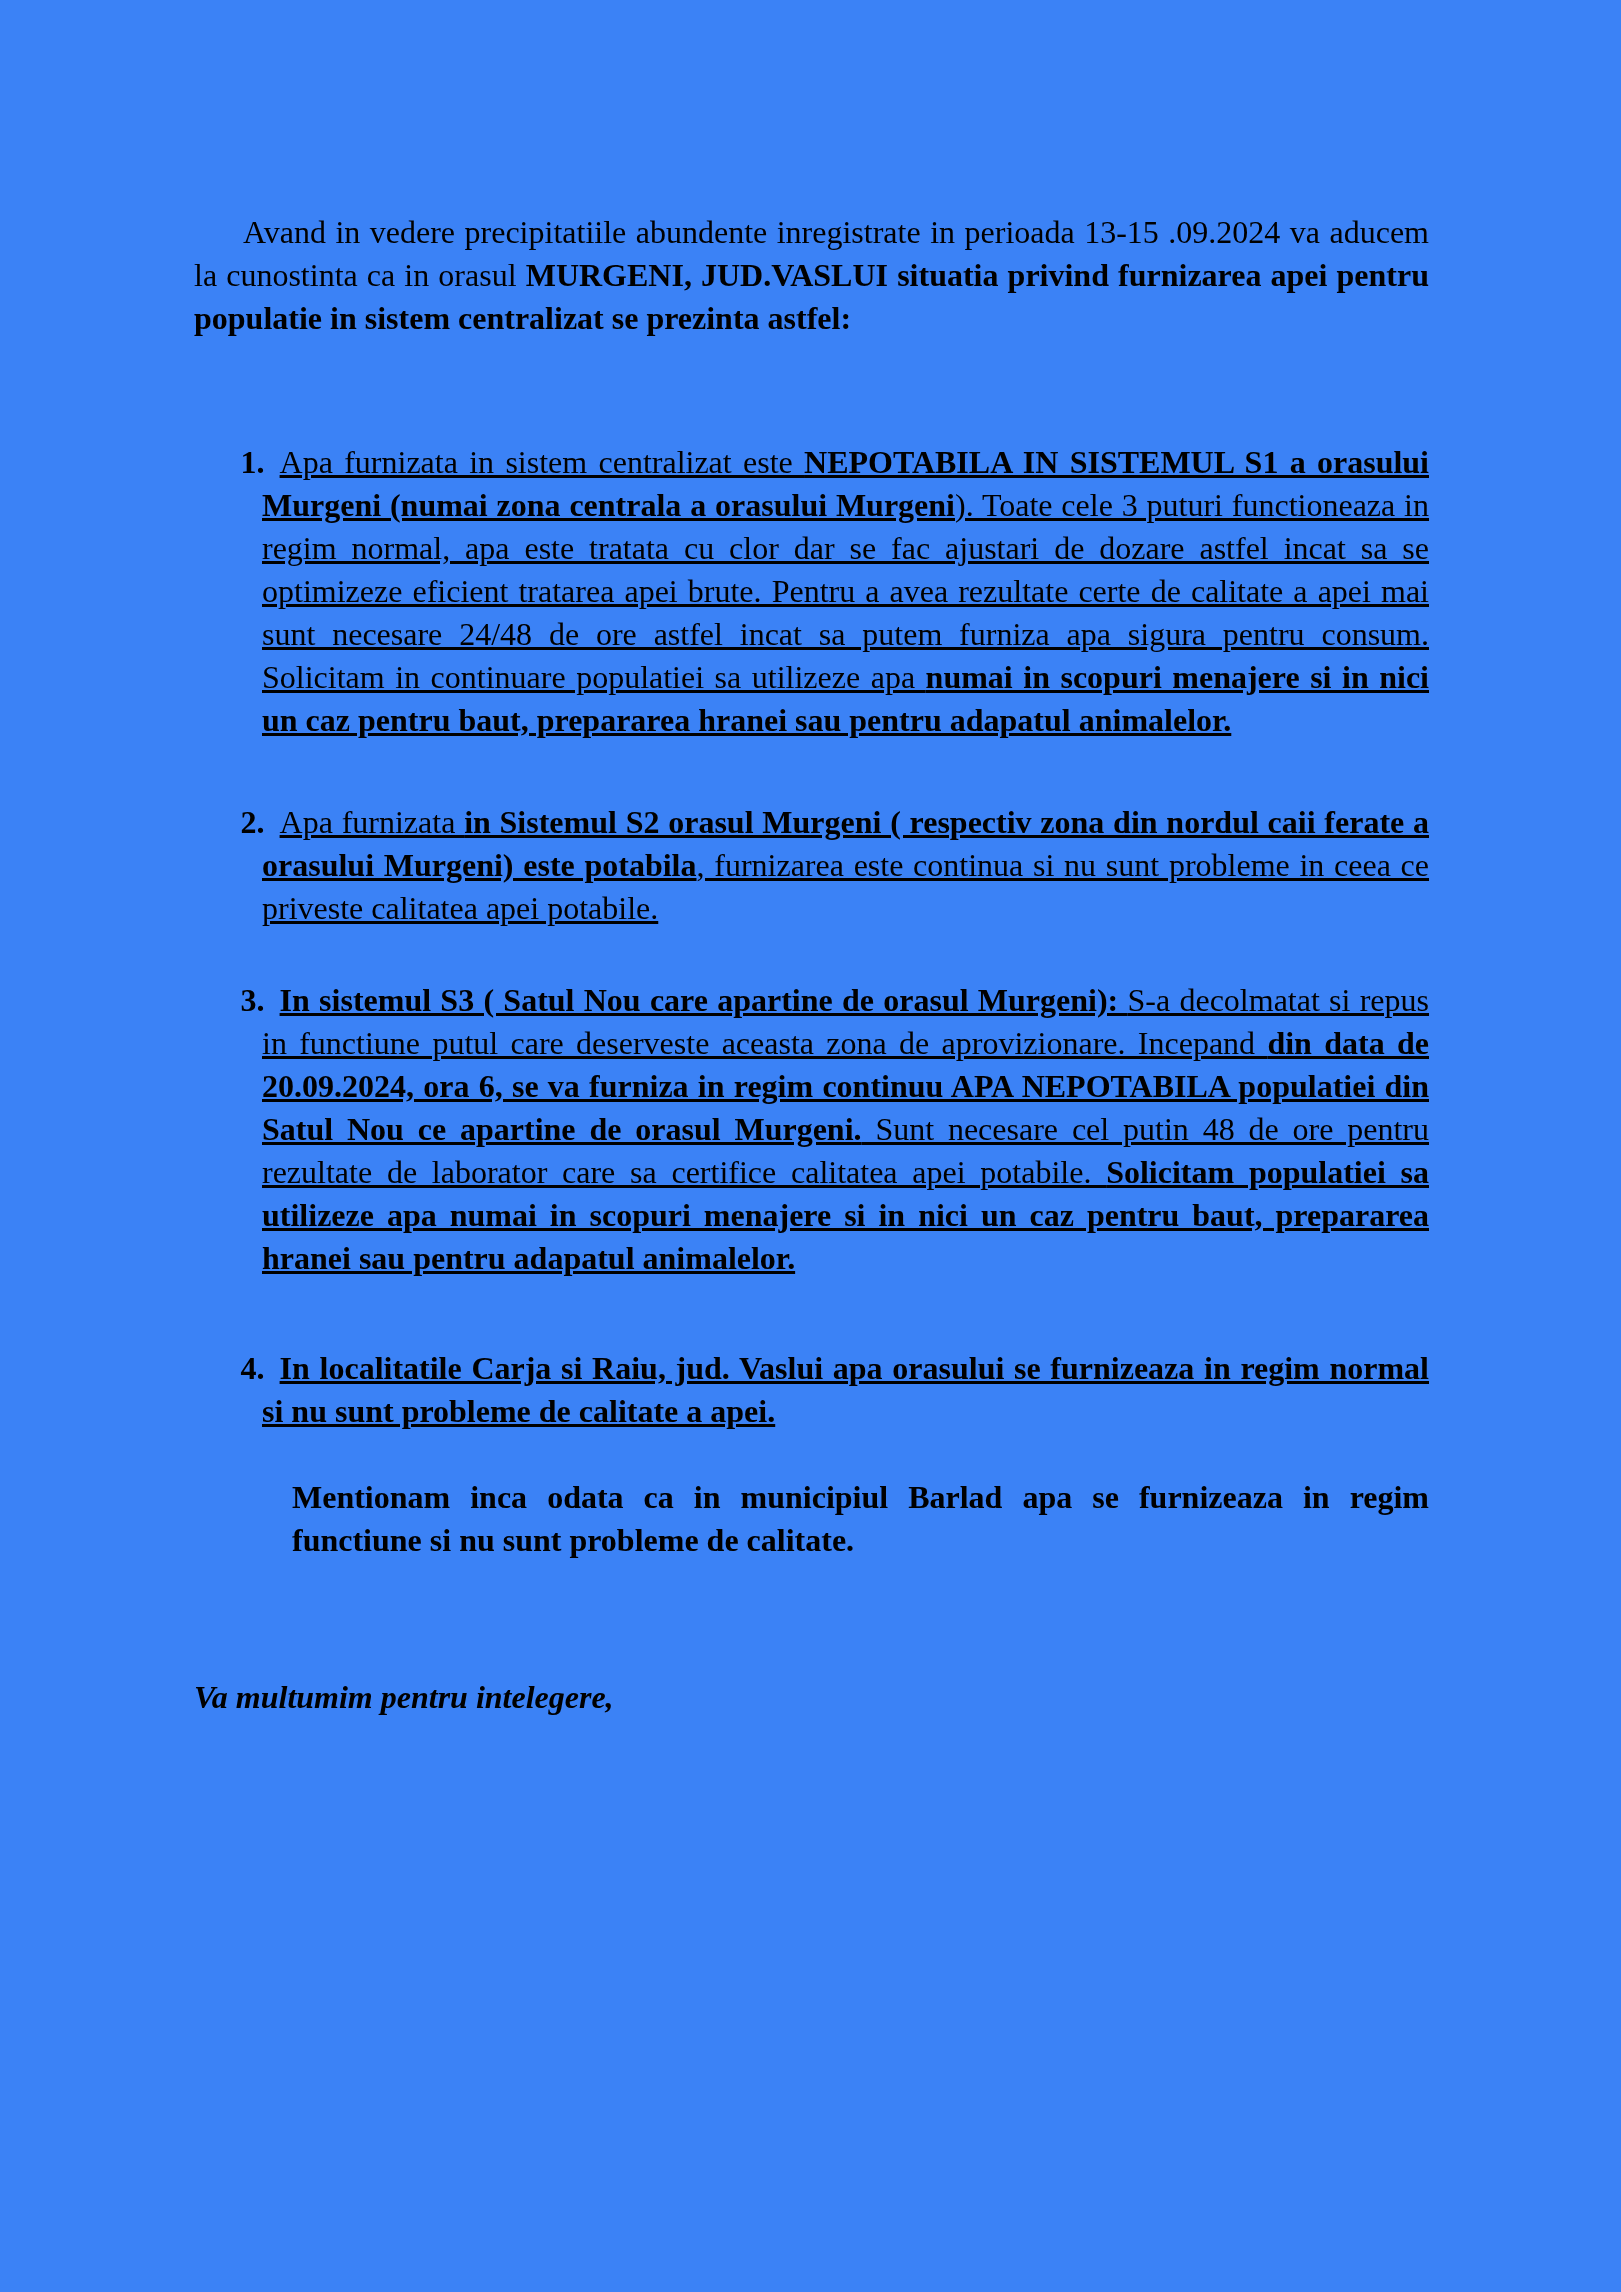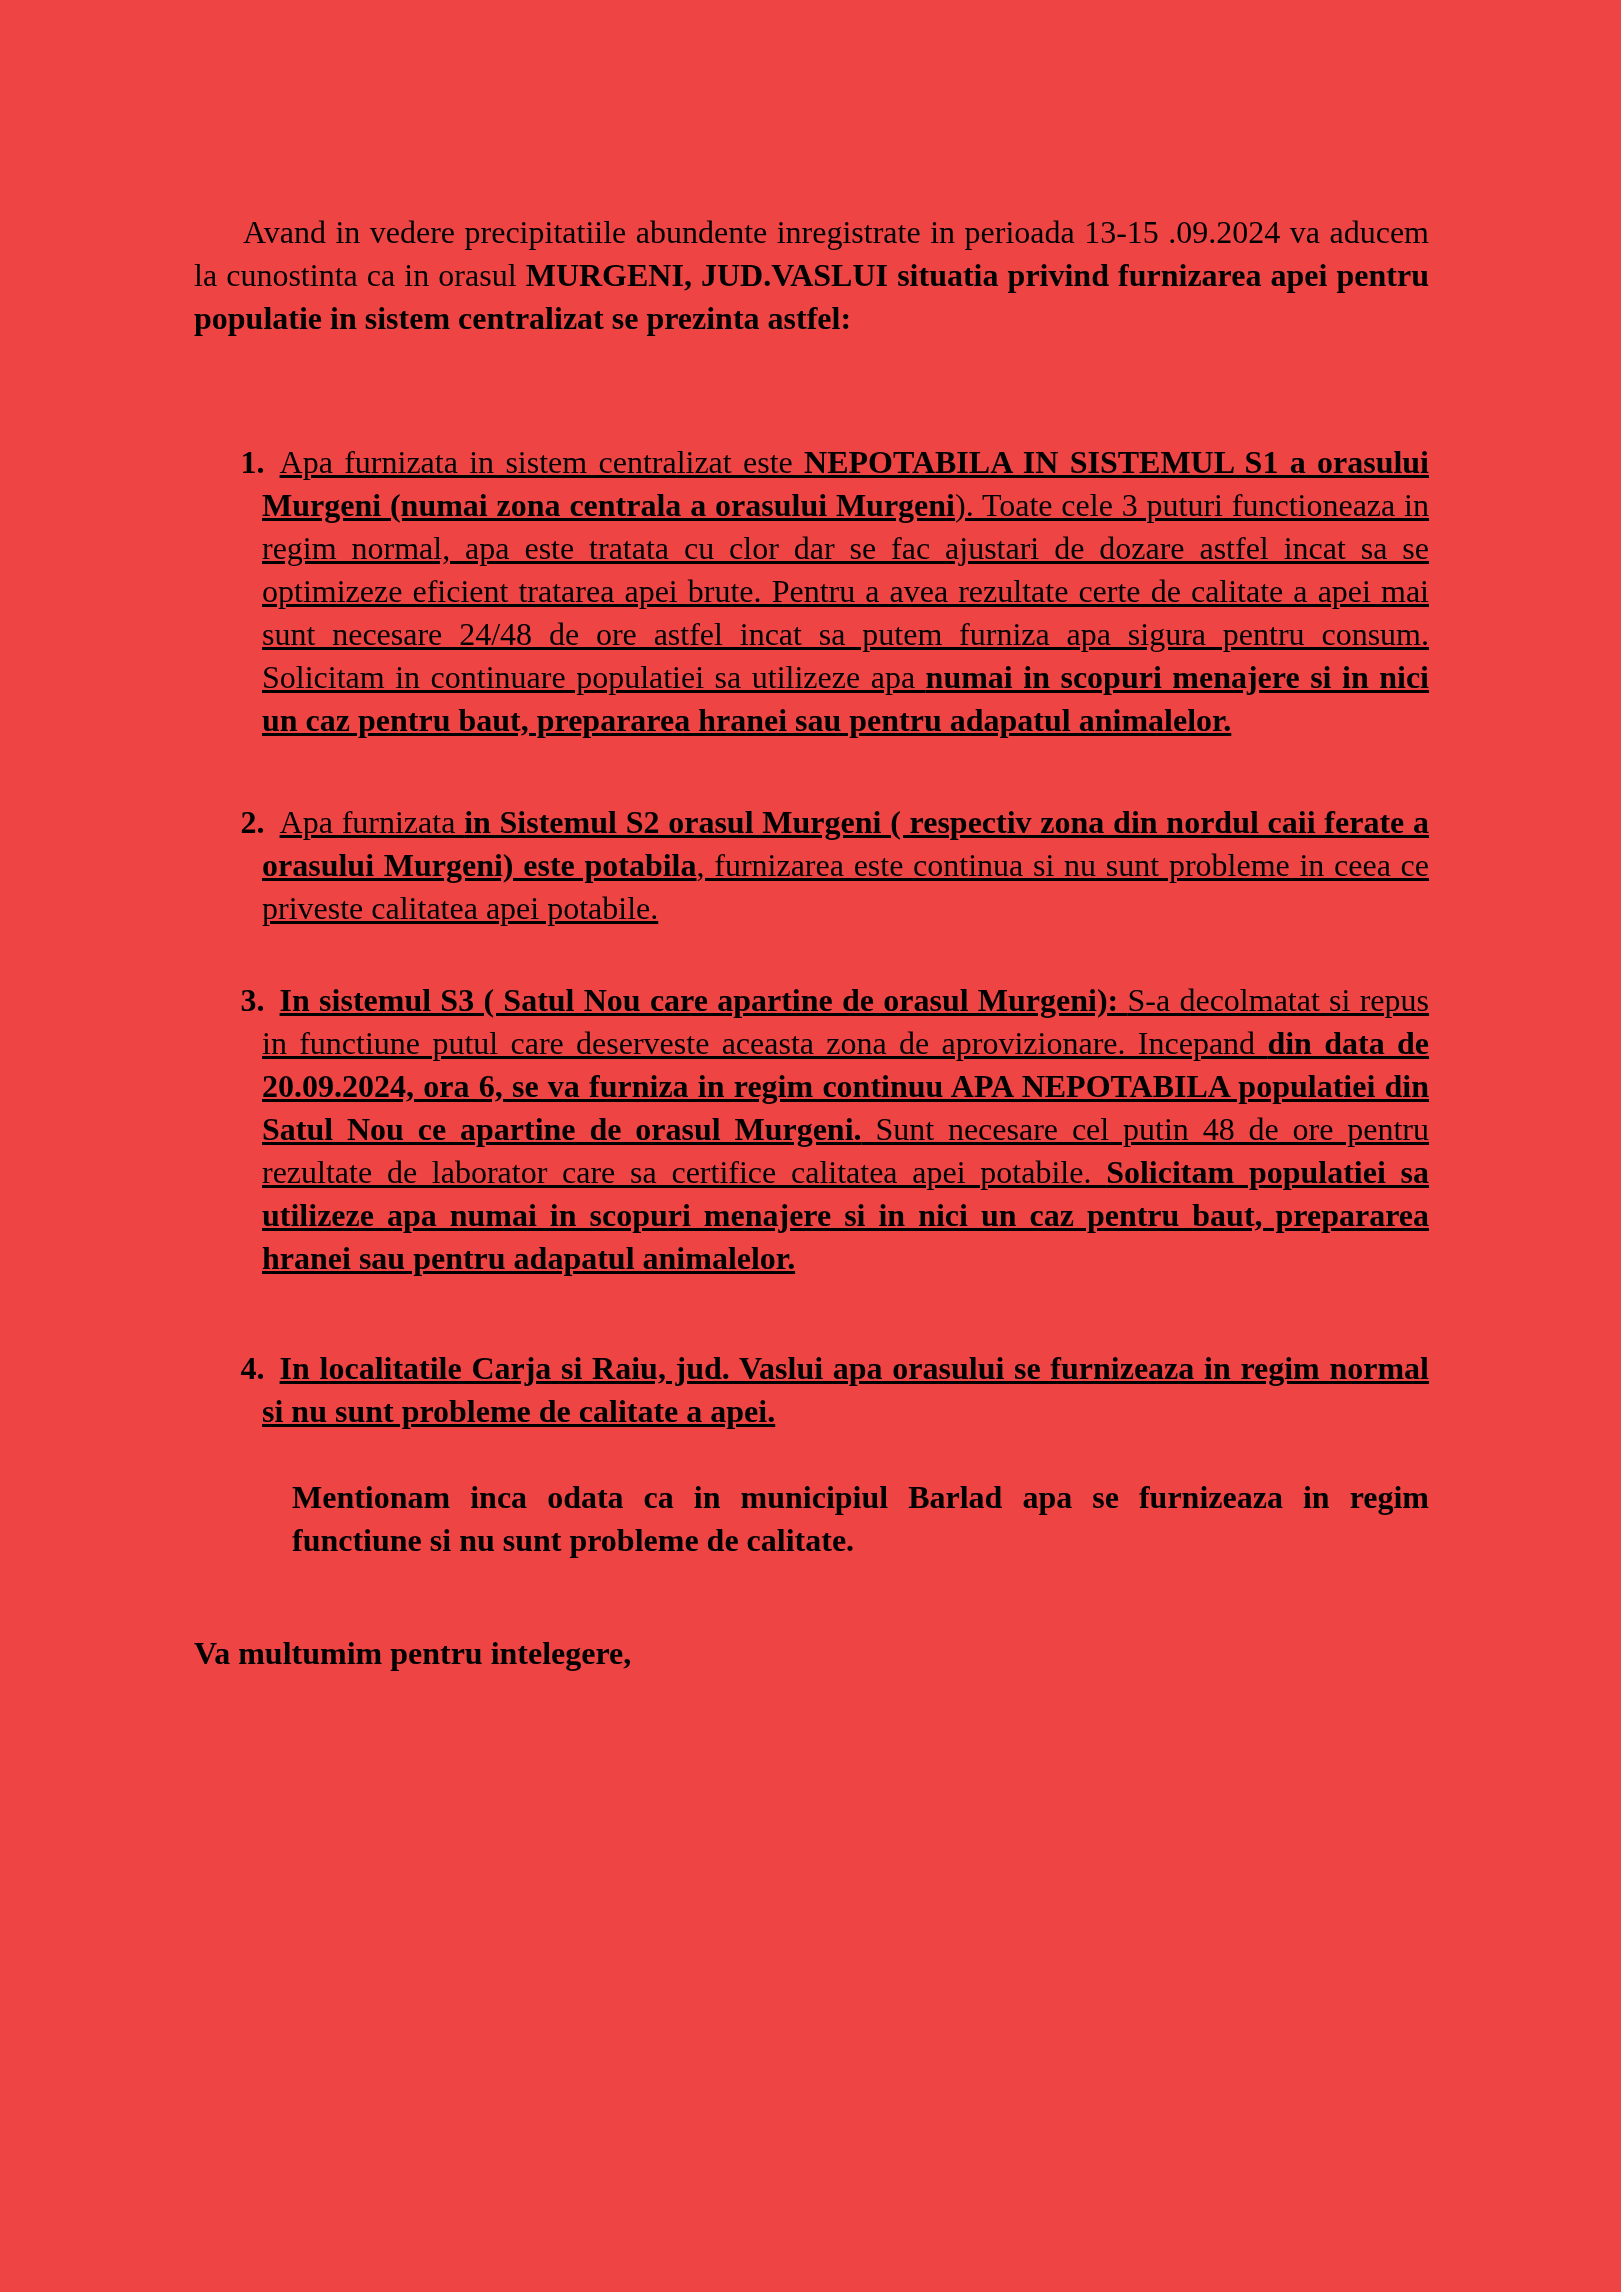--- a/index.html
+++ b/index.html
@@ -1,21 +1,21 @@
 <!DOCTYPE html>
 <html><head>
 <meta charset="utf-8">
 <style>
   html, body { margin: 0; padding: 0; background: #ffffff; }
   .page {
     position: relative;
     width: 1621px;
     height: 2293px;
     box-sizing: border-box;
-    background: #ef4444;
+    background: #3b82f6;
     color: #000000;
     padding: 211px 192px 0 194px;
     font-family: "Liberation Serif", "DejaVu Serif", serif;
     font-size: 32px;
     line-height: 43px;
     text-align: justify;
   }
   p { margin: 0; }
   .b { font-weight: bold; }
   .intro { text-indent: 49px; }
@@ -28,21 +28,21 @@
     font-weight: bold;
     text-align: left;
   }
   .li .first { text-indent: 17.6px; text-decoration: underline; }
   .li1 { margin-top: 101px; }
   .li2 { margin-top: 59px; }
   .li3 { margin-top: 49px; }
   .li4 { margin-top: 67px; }
   .mentionam { margin: 43px 0 0 98px; font-weight: bold; }
   .closing { margin-top: 22.5px; text-indent: 83px; font-weight: bold; line-height: 44px; }
-  .thanks { margin-top: 70px; font-weight: bold; }
+  .thanks { margin-top: 114px; font-weight: bold; font-style: italic; }
 </style>
 </head>
 <body>
 
 <div class="page">
 
   <p class="intro"><span>Avand in vedere precipitatiile abundente inregistrate in perioada 13-15 .09.2024  va aducem la cunostinta ca in orasul </span><span class="b">MURGENI, JUD.VASLUI situatia privind furnizarea apei  pentru populatie in sistem centralizat se prezinta astfel:</span></p>
 
   <div class="li li1">
     <span class="num">1.</span>

